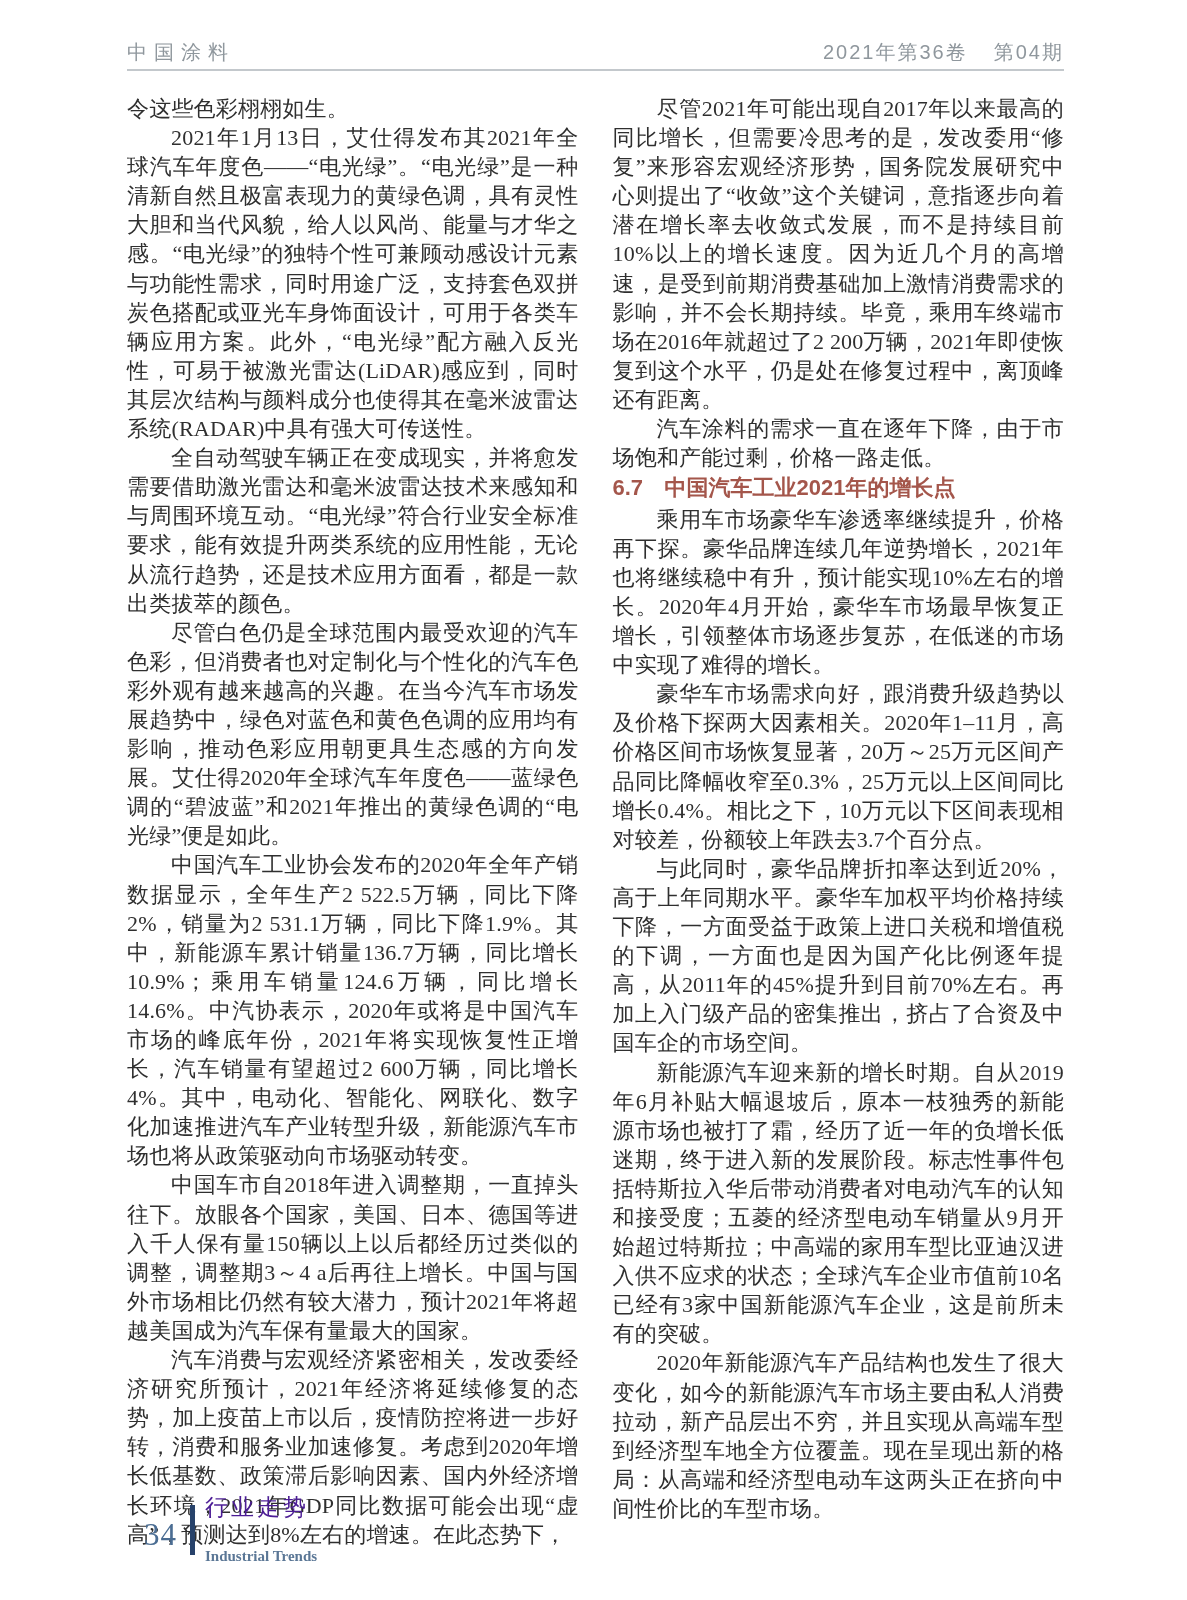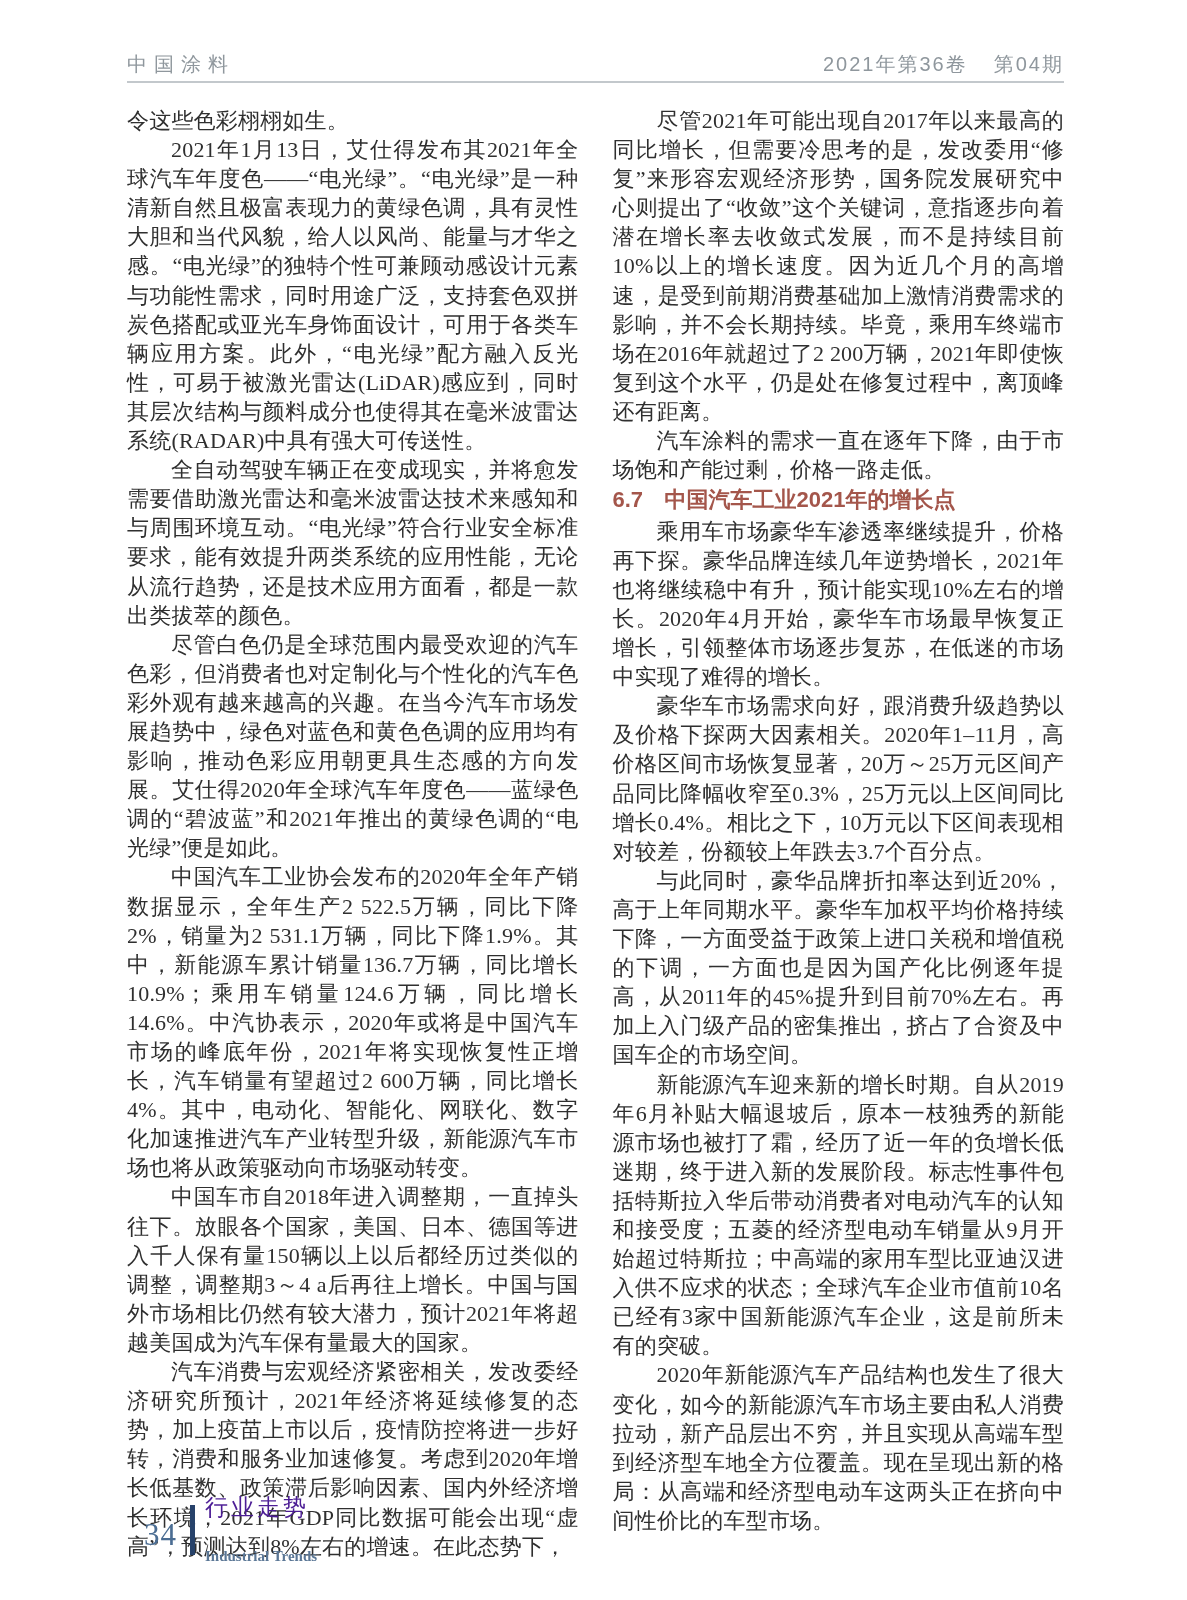--- a/index.html
+++ b/index.html
@@ -18,21 +18,21 @@
     position: absolute;
     left: 127px;
     top: 0;
     width: 937px;
   }
   
   .running-head {
     display: flex;
     justify-content: space-between;
     align-items: flex-end;
-    padding-top: 52px;
+    padding-top: 40px;
     color: #8f979d;
     font-family: "Liberation Sans", "DejaVu Sans", sans-serif;
     font-size: 20px;
     line-height: 24px;
   }
   .journal-name { letter-spacing: 7px; }
   .issue-vol { letter-spacing: 2px; }
   .issue-no { letter-spacing: 2px; margin-left: 26px; }
   .head-rule {
     border: none;

